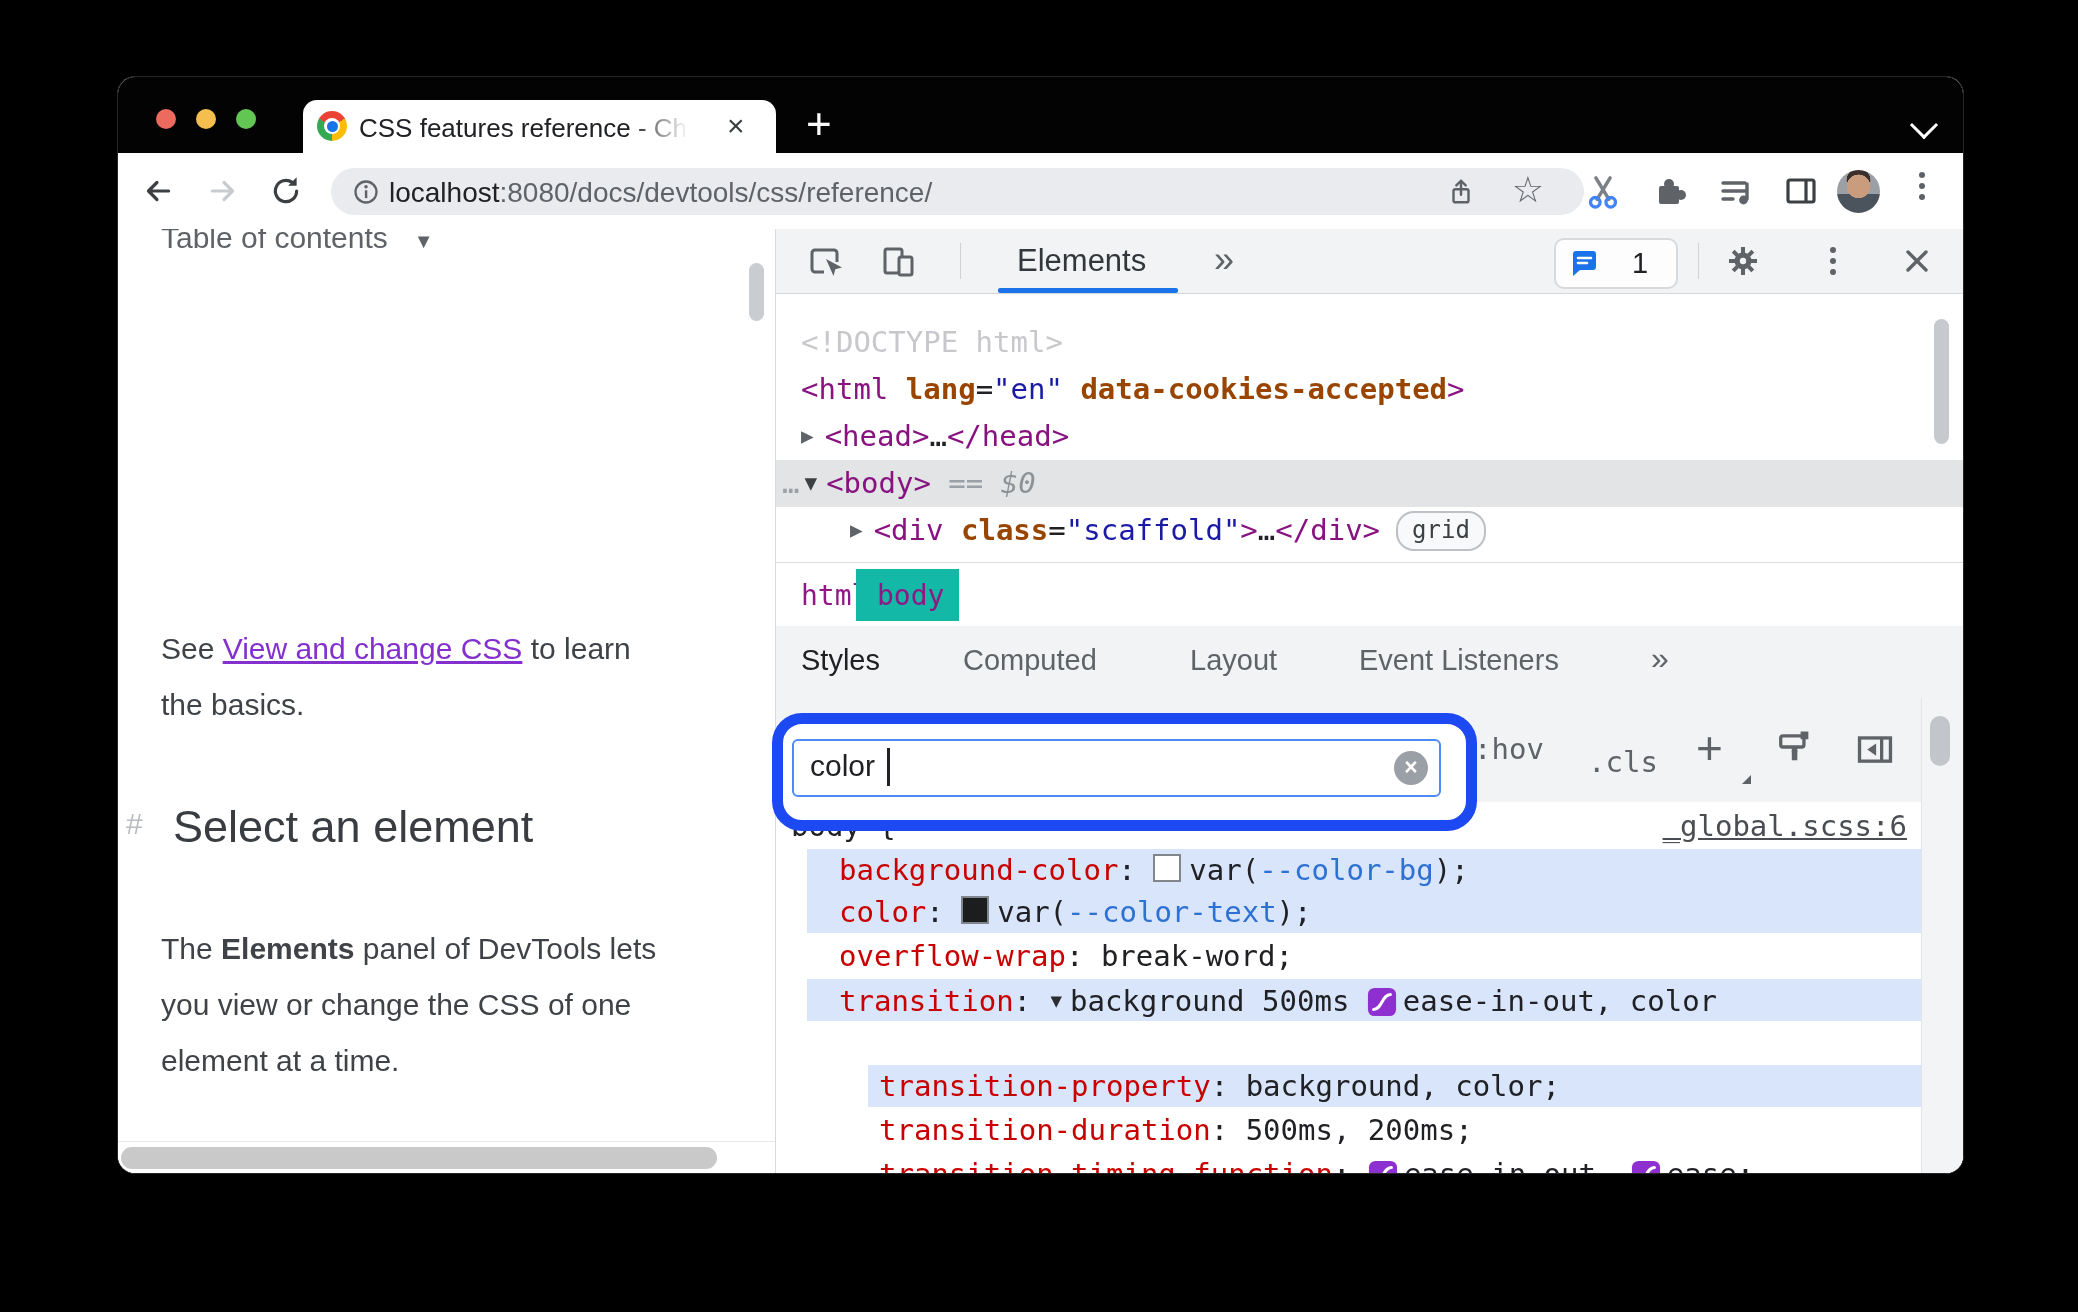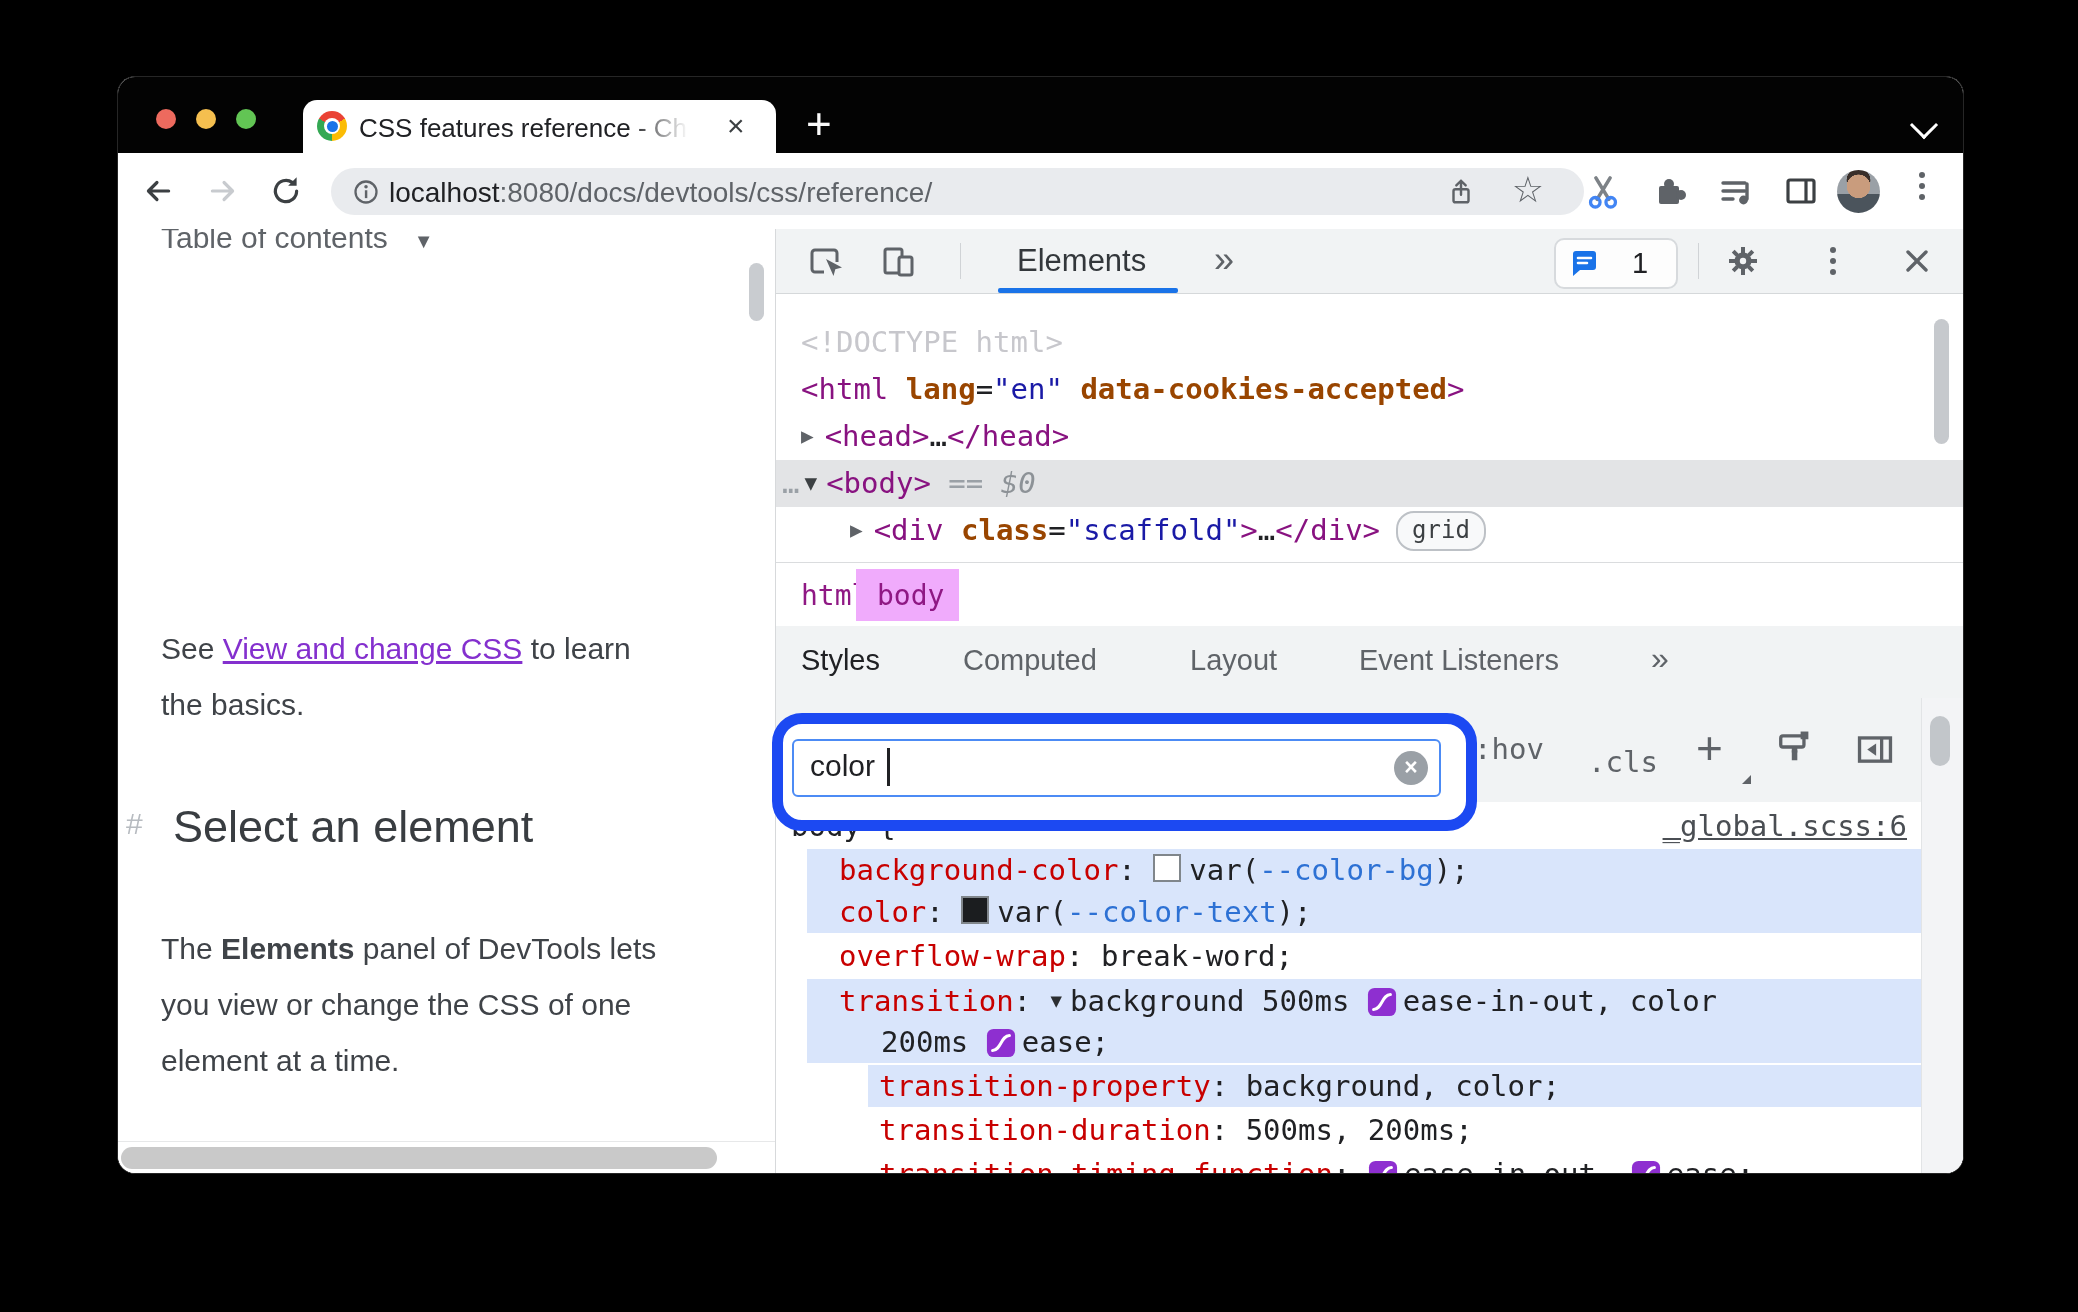--- a/index.html
+++ b/index.html
@@ -277,21 +277,21 @@
         <div class="domrow"><span class="k-doctype">&lt;!DOCTYPE html&gt;</span></div>
         <div class="domrow"><span class="k-tag">&lt;html</span><span class="k-plain"> </span><span class="k-attr">lang</span><span class="k-plain">=</span><span class="k-val">"en"</span><span class="k-plain"> </span><span class="k-attr">data-cookies-accepted</span><span class="k-tag">&gt;</span></div>
         <div class="domrow"><span class="k-arrow">▶</span><span class="k-tag">&lt;head&gt;</span><span class="k-meta">…</span><span class="k-tag">&lt;/head&gt;</span></div>
         <div class="domrow sel" style="padding-left:6px;"><span class="k-dots">…</span><span class="k-darrow">▼</span><span class="k-tag">&lt;body&gt;</span><span class="k-eq"> == </span><span class="k-dollar">$0</span></div>
         <div class="domrow" style="padding-left:74px;"><span class="k-arrow">▶</span><span class="k-tag">&lt;div</span><span class="k-plain"> </span><span class="k-attr">class</span><span class="k-plain">=</span><span class="k-val">"scaffold"</span><span class="k-tag">&gt;</span><span class="k-meta">…</span><span class="k-tag">&lt;/div&gt;</span><span class="badge">grid</span></div>
       </div>
       <span class="abs domthumb"></span>
 
       <div class="abs crumbs">
         <span class="abs crumb" style="left:25px;top:16px;">html</span>
-        <span class="abs" style="left:80px;top:6px;width:103px;height:52px;background:#f0abfc;">
+        <span class="abs" style="left:80px;top:6px;width:103px;height:52px;background:#14b8a6;">
             <span class="abs crumb" style="left:21px;top:10px;">body</span>
           </span>
       </div>
 
       <div class="abs stabs">
         <span class="abs stab active" style="left:25px;">Styles</span>
         <span class="abs stab" style="left:187px;">Computed</span>
         <span class="abs stab" style="left:414px;">Layout</span>
         <span class="abs stab" style="left:583px;">Event Listeners</span>
         <span class="abs stab" style="left:875px;font-size:32px;top:14px;">»</span>
@@ -329,24 +329,20 @@
           <span>body {</span>
           <a class="src">_global.scss:6</a>
         </div>
         <div class="srow hl" style="top:47px;"><span class="k-prop">background-color</span><span class="k-plain">: </span><span class="k-swatch-light"></span><span class="k-plain">var(</span><span class="k-varlink">--color-bg</span><span class="k-plain">);</span></div>
         <div class="srow hl" style="top:89px;"><span class="k-prop">color</span><span class="k-plain">: </span><span class="k-swatch-dark"></span><span class="k-plain">var(</span><span class="k-varlink">--color-text</span><span class="k-plain">);</span></div>
         <div class="srow" style="top:133px;"><span class="k-prop">overflow-wrap</span><span class="k-plain">: </span><span class="k-plain">break-word;</span></div>
         <div class="srow hl" style="top:177px;"><span class="k-prop">transition</span><span class="k-plain">: </span><span class="k-tri">▼</span><span class="k-plain">background 500ms </span><span class="k-bez"><svg width="30" height="30" viewBox="0 0 32 32">
                 <rect x="1" y="1" width="30" height="30" rx="7" fill="#8e2fd0"></rect>
                 <path d="M7 24 C 16 24, 16 8, 25 8" fill="none" stroke="#fff" stroke-width="3.2" stroke-linecap="round"></path>
               </svg></span><span class="k-plain">ease-in-out, color</span></div>
-        <div class="srow hl" style="top:219px;padding-left:105px;"><span class="k-plain">200ms </span><span class="k-bez"><svg width="30" height="30" viewBox="0 0 32 32">
-                <rect x="1" y="1" width="30" height="30" rx="7" fill="#8e2fd0"></rect>
-                <path d="M7 24 C 16 24, 16 8, 25 8" fill="none" stroke="#fff" stroke-width="3.2" stroke-linecap="round"></path>
-              </svg></span><span class="k-plain">ease;</span></div>
         <div class="srow hl2 l2" style="top:263px;"><span class="k-prop">transition-property</span><span class="k-plain">: </span><span class="k-plain">background, color;</span></div>
         <div class="srow l2" style="top:307px;"><span class="k-prop">transition-duration</span><span class="k-plain">: </span><span class="k-plain">500ms, 200ms;</span></div>
         <div class="srow l2" style="top:351px;"><span class="k-prop">transition-timing-function</span><span class="k-plain">: </span><span class="k-bez"><svg width="30" height="30" viewBox="0 0 32 32">
                 <rect x="1" y="1" width="30" height="30" rx="7" fill="#8e2fd0"></rect>
                 <path d="M7 24 C 16 24, 16 8, 25 8" fill="none" stroke="#fff" stroke-width="3.2" stroke-linecap="round"></path>
               </svg></span><span class="k-plain">ease-in-out, </span><span class="k-bez"><svg width="30" height="30" viewBox="0 0 32 32">
                 <rect x="1" y="1" width="30" height="30" rx="7" fill="#8e2fd0"></rect>
                 <path d="M7 24 C 16 24, 16 8, 25 8" fill="none" stroke="#fff" stroke-width="3.2" stroke-linecap="round"></path>
               </svg></span><span class="k-plain">ease;</span></div>
       </div>

